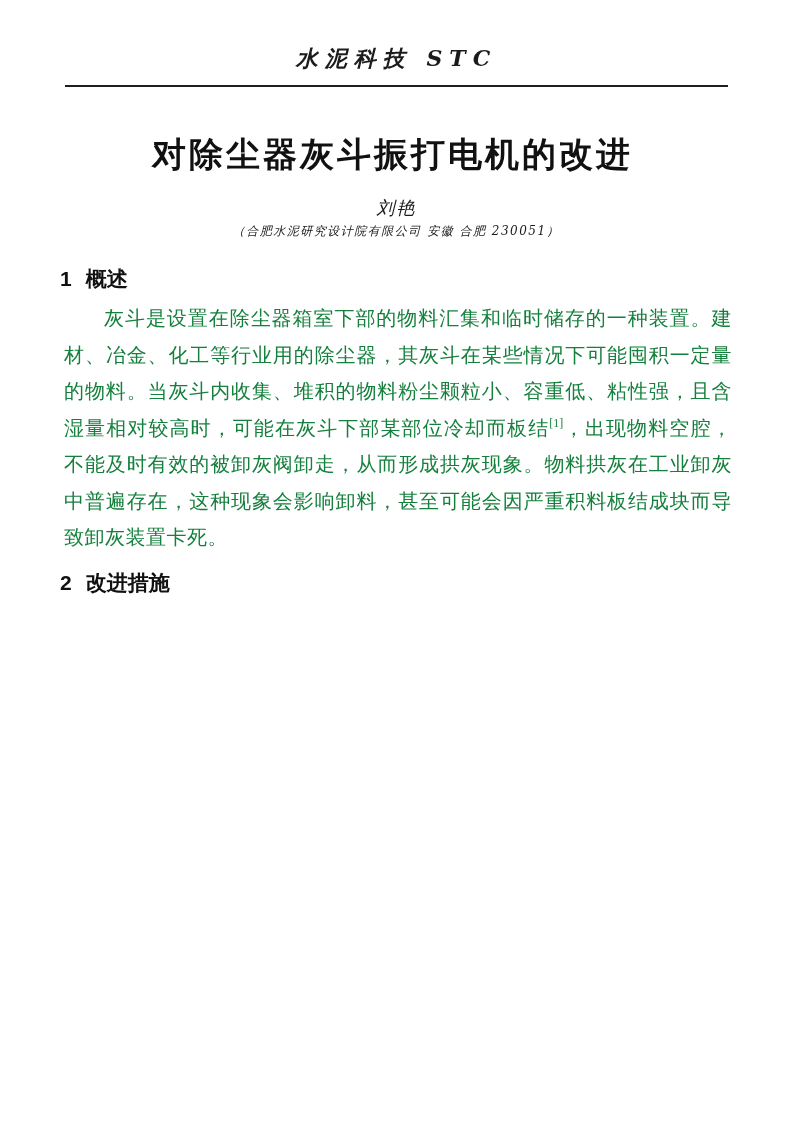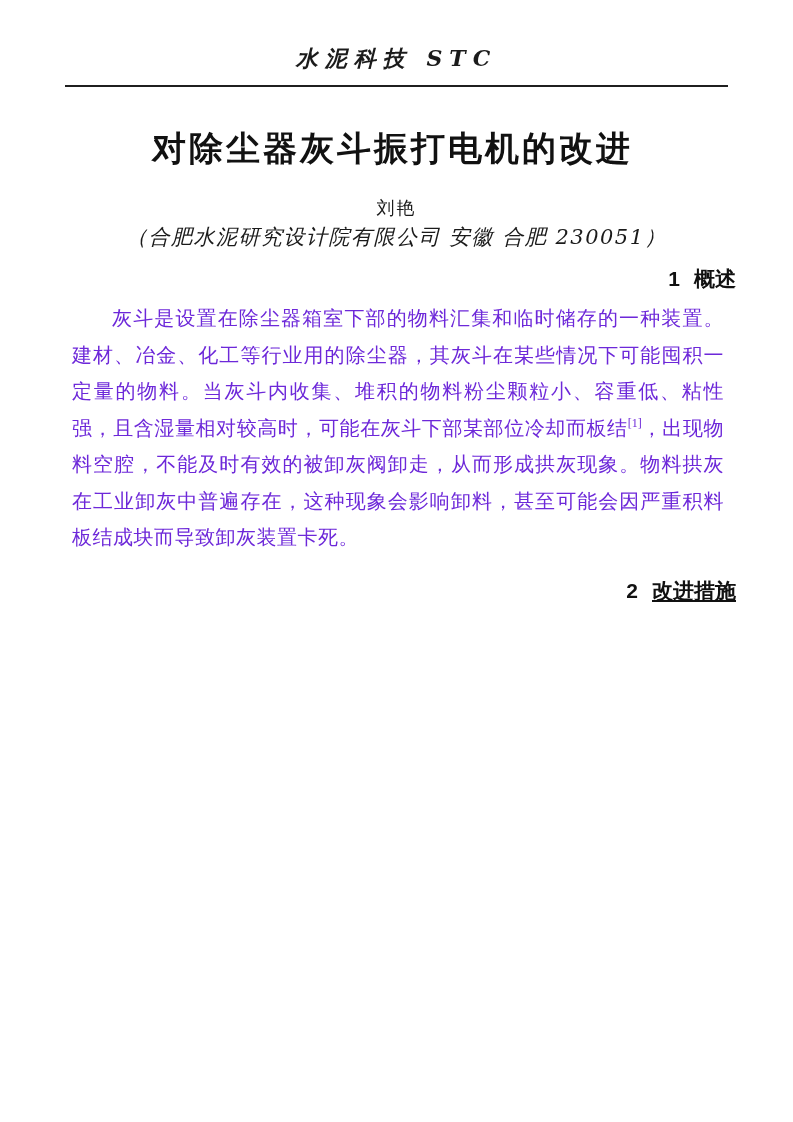--- a/index.html
+++ b/index.html
@@ -37,80 +37,80 @@
     width: 663px;
     height: 2px;
     background: #1f1f1f;
   }
   
   .article-title {
     position: absolute;
     top: 126px;
     left: 0;
     right: 8px;
-    margin: 0;
+    margin: 6px;
     text-align: center;
     font-family: "Liberation Sans", sans-serif;
     font-weight: bold;
     font-size: 34px;
     letter-spacing: 3px;
     color: #111;
   }
   .author {
     position: absolute;
     top: 196px;
     left: 0;
     right: 0;
     text-align: center;
     font-family: "DejaVu Serif", serif;
+    font-style: italic;
     font-size: 18px;
     letter-spacing: 2px;
   }
   .affiliation {
     position: absolute;
     top: 223px;
     left: 0;
     right: 0;
     text-align: center;
     font-family: "DejaVu Serif", serif;
     font-style: italic;
-    font-size: 21px;
+    font-size: 12px;
     letter-spacing: 1.5px;
   }
   
   .content {
     position: absolute;
     top: 264px;
     left: 60px;
     width: 676px;
   }
   .section-heading {
     margin: 0 0 6px 0;
     font-family: "Liberation Sans", sans-serif;
     font-weight: bold;
     font-size: 21px;
     line-height: 30px;
     color: #111;
-    text-align: right;
   }
   .section-heading .sec-num {
     display: inline-block;
     margin-right: 14px;
   }
   .section-heading + .body-para { margin-top: 4px; }
   .body-para {
-    margin: 12px;
+    margin: 4px;
     font-size: 20px;
     line-height: 36.5px;
     text-align: justify;
     text-indent: 2em;
     letter-spacing: 0.5px;
-    color: #6d28d9;
+    color: #15803d;
   }
-  .body-para + .section-heading { margin-top: 20px; text-decoration: underline; }
+  .body-para + .section-heading { margin-top: 12px; }
   .ref-sup {
     font-size: 12px;
     vertical-align: super;
     line-height: 0;
     letter-spacing: 0;
   }
   
   .footer-rule {
     position: absolute;
     top: 1051px;

